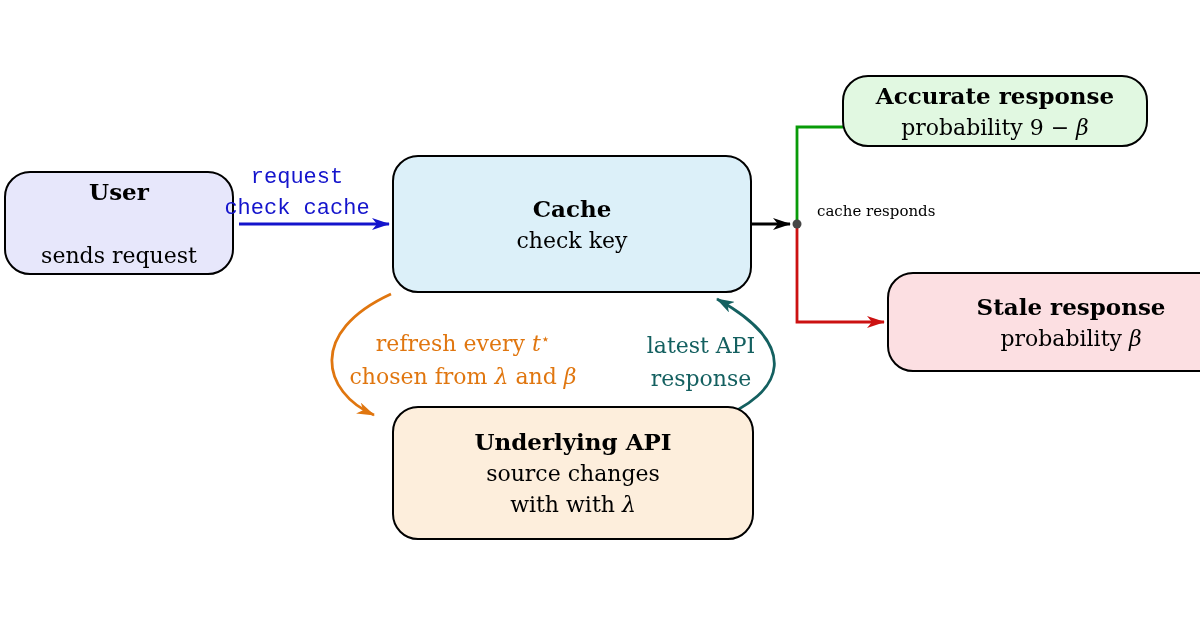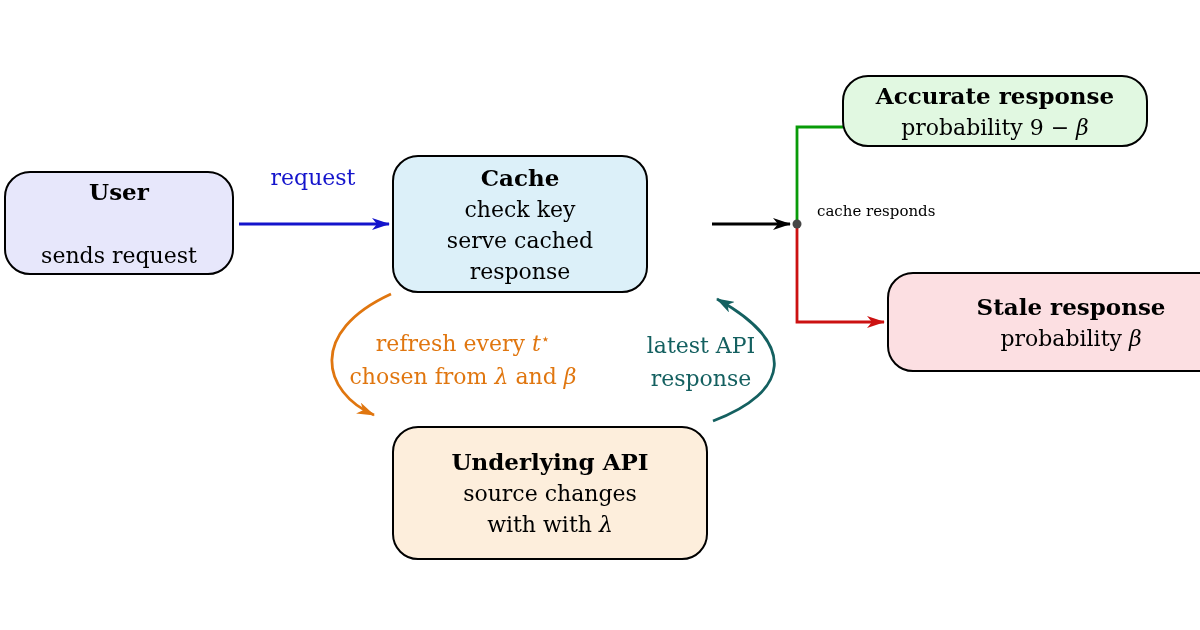--- a/index.html
+++ b/index.html
@@ -53,33 +53,33 @@
     color: var(--c-text, #000);
     font-size: 22px;
     line-height: 31px;
   }
   .node .title {
     font-weight: bold;
     font-size: 23px;
     line-height: 32px;
   }
   .node-user     { left: 4px;   top: 171px; width: 230px; height: 104px; background: var(--c-user_fill); gap: 32px; }
-  .node-cache    { left: 392px; top: 155px; width: 256px; height: 138px; background: var(--c-cache_fill); }
+  .node-cache    { left: 392px; top: 155px; width: 360px; height: 138px; background: var(--c-cache_fill); }
   .node-accurate { left: 842px; top: 75px;  width: 306px; height: 72px; background: var(--c-accurate_fill); }
   .node-stale    { left: 887px; top: 272px; width: 368px; height: 100px; background: var(--c-stale_fill); }
-  .node-api      { left: 392px; top: 426px; width: 316px; height: 134px; background: var(--c-api_fill); }
+  .node-api      { left: 392px; top: 406px; width: 362px; height: 134px; background: var(--c-api_fill); }
 
   .edge-label {
     position: absolute;
     font-size: 22px;
     line-height: 31px;
     text-align: center;
     white-space: nowrap;
   }
-  .lbl-request        { left: 240px; top: 162px; width: 146px; color: var(--c-blue); }
+  .lbl-request        { left: 224px; top: 162px; width: 146px; color: var(--c-blue); font-family: Liberation Mono, monospace; }
   .lbl-cache-responds { left: 817px; top: 196px; color: var(--c-text); font-size: 15px; text-align: center; }
   .lbl-refresh        { left: 332px; top: 327px; width: 262px; color: var(--c-orange); line-height: 33px; }
   .lbl-latest         { left: 626px; top: 329px; width: 150px; color: var(--c-teal); line-height: 33px; text-align: center; }
 
   .mi { font-style: italic; }
   sup {
     font-size: 15px;
     line-height: 0;
     vertical-align: 7px;
     font-family: "DejaVu Serif", "DejaVu Sans", serif;
@@ -122,41 +122,41 @@
   </svg>
 
   <div class="node node-user">
     <div class="title">User</div>
     <div>sends request</div>
   </div>
 
   <div class="node node-cache">
     <div class="title">Cache</div>
     <div>check key</div>
-    <div>serve cached response</div>
   </div>
 
   <div class="node node-accurate">
     <div class="title">Accurate response</div>
     <div><span>probability 9 − </span><span class="mi">β</span></div>
   </div>
 
   <div class="node node-stale">
     <div class="title">Stale response</div>
     <div><span>probability </span><span class="mi">β</span></div>
   </div>
 
   <div class="node node-api">
     <div class="title">Underlying API</div>
     <div>source changes</div>
     <div><span>with with </span><span class="mi">λ</span></div>
   </div>
 
   <div class="edge-label lbl-request">
     <div>request</div>
+    <div>check cache</div>
   </div>
 
   <div class="edge-label lbl-cache-responds">cache responds</div>
 
   <div class="edge-label lbl-refresh">
     <div><span>refresh every </span><span class="mi">t</span><sup>⋆</sup></div>
     <div><span>chosen from </span><span class="mi">λ</span><span> and </span><span class="mi">β</span></div>
   </div>
 
   <div class="edge-label lbl-latest">

